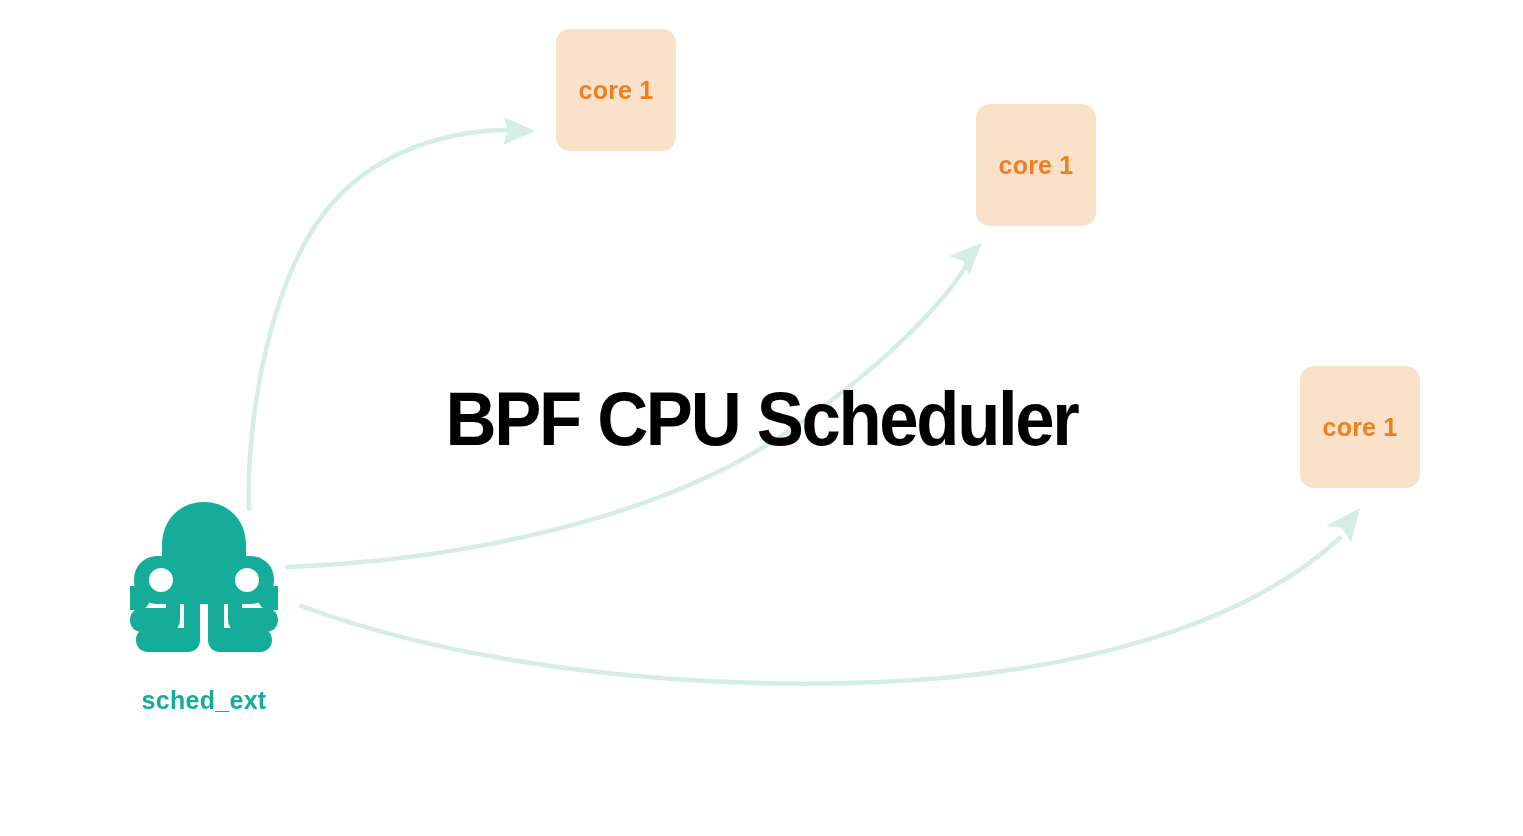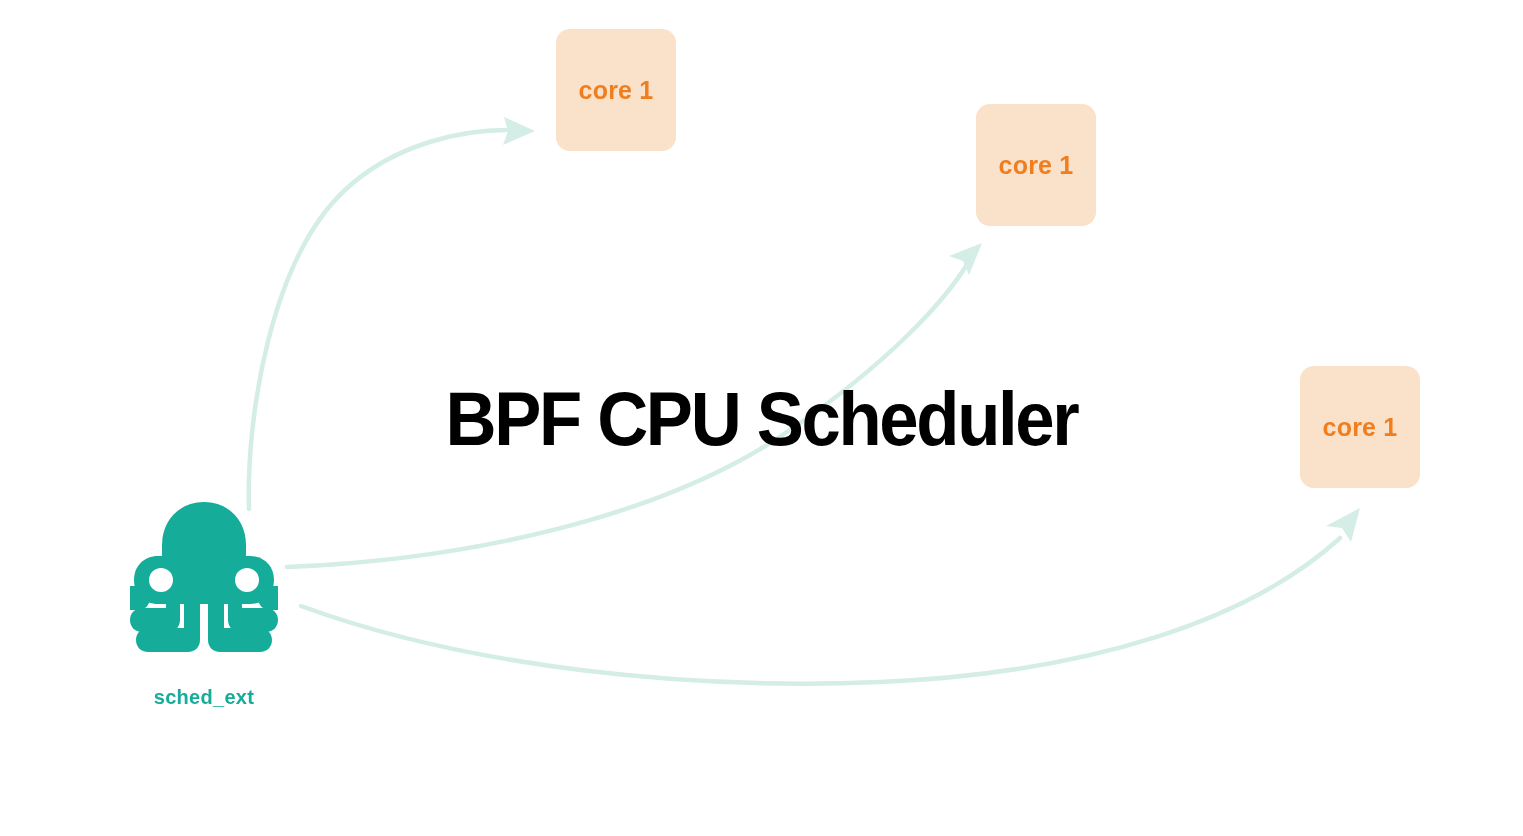--- a/index.html
+++ b/index.html
@@ -79,21 +79,21 @@
   }
   #sched-name {
     position: absolute;
     left: 0;
     top: 186px;
     width: 200px;
     text-align: center;
     color: #15AD9A;
     font-family: "Liberation Sans", sans-serif;
     font-weight: bold;
-    font-size: 20px;
+    font-size: 25px;
     letter-spacing: 0.3px;
     white-space: nowrap;
   }
 </style>
 </head>
 <body>
 
 <div id="stage">
 
   <svg id="arrow-layer" viewBox="0 0 1523 836">

